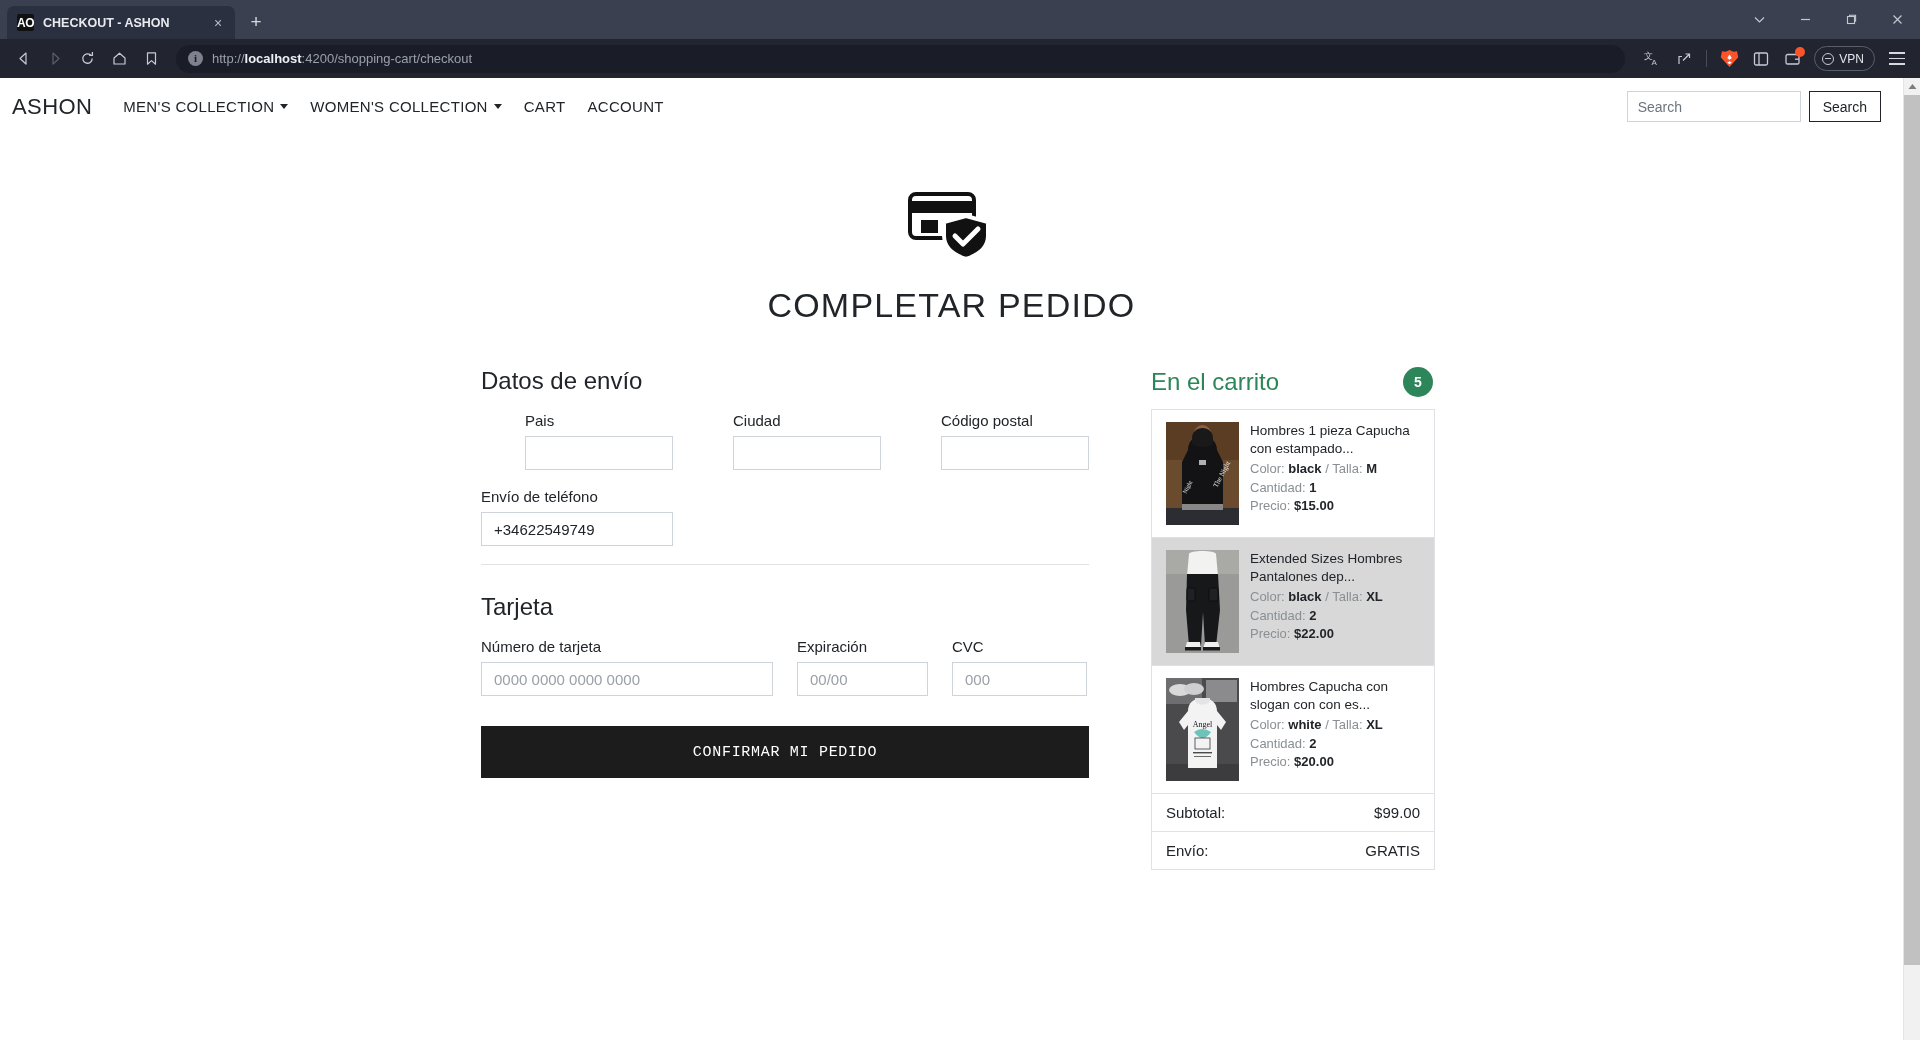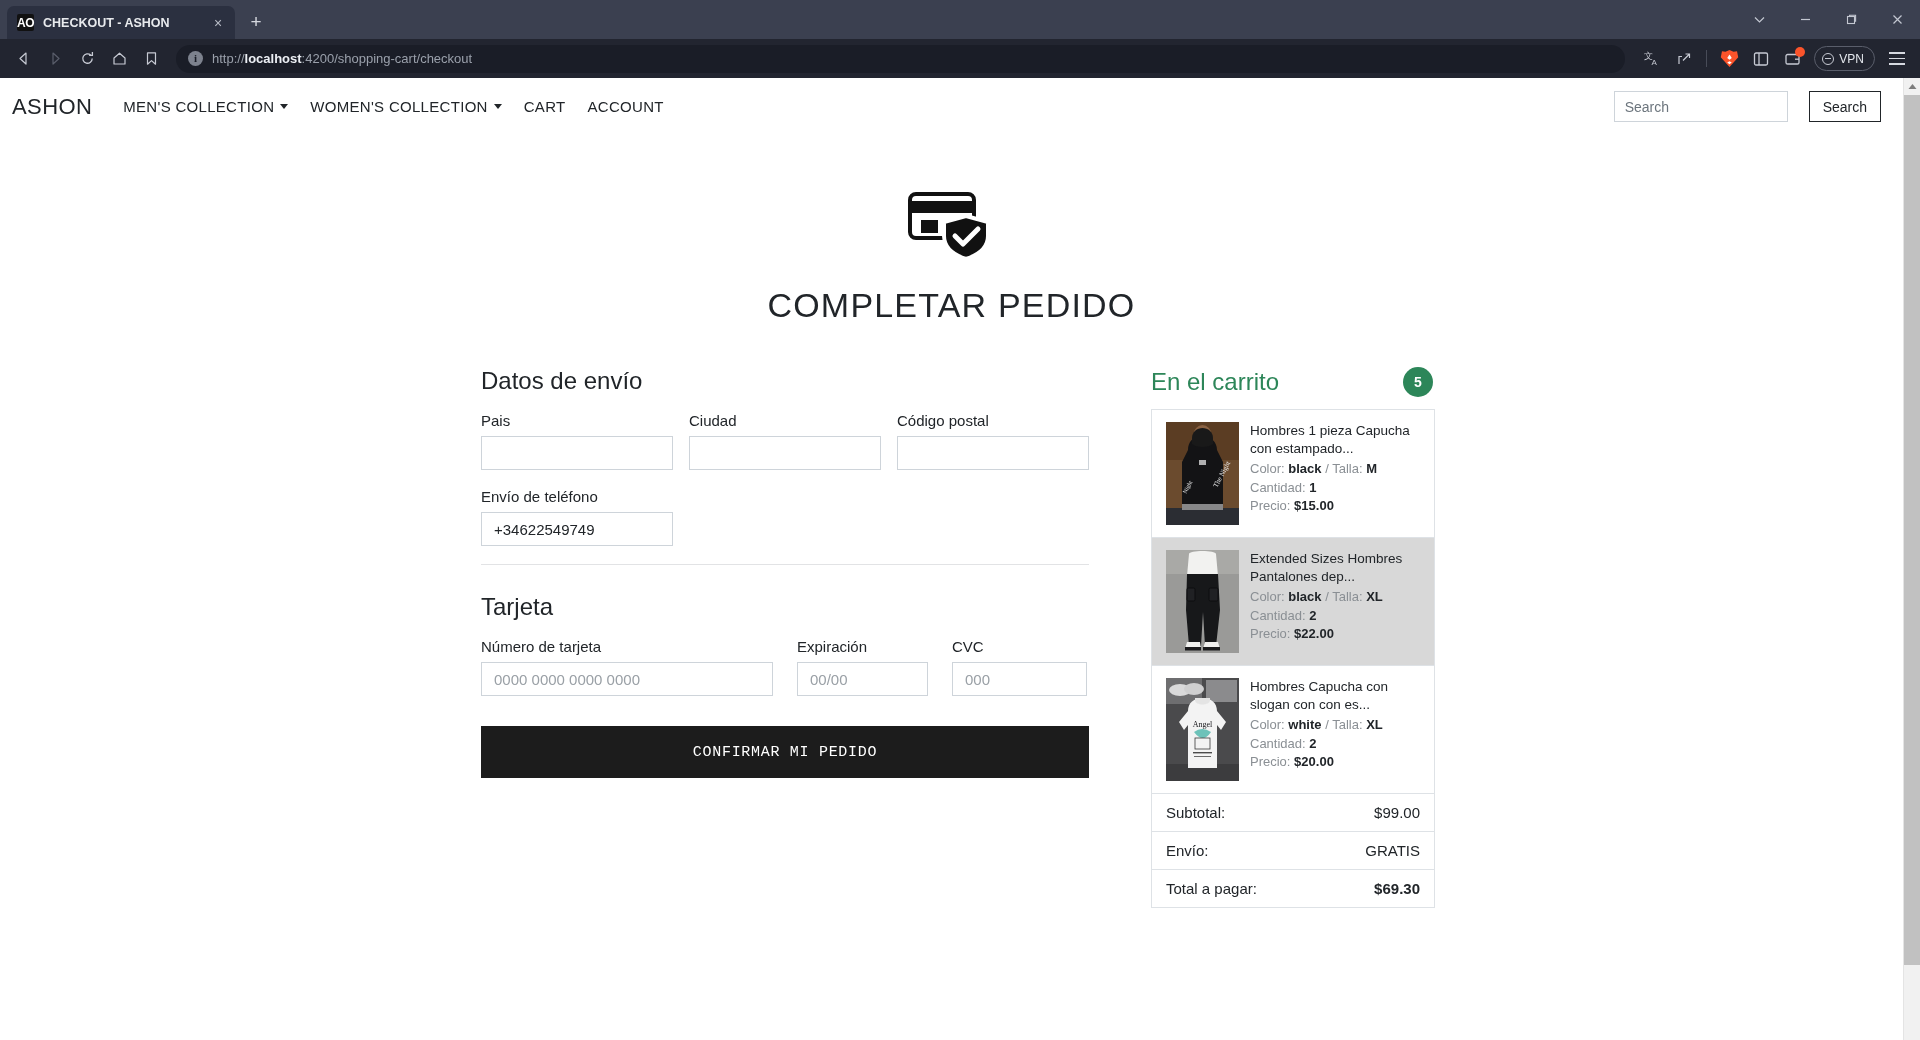--- a/index.html
+++ b/index.html
@@ -240,21 +240,21 @@
   }
   .caret {
     width: 0; height: 0;
     border-left: 4px solid transparent;
     border-right: 4px solid transparent;
     border-top: 5px solid #212529;
     display: inline-block;
   }
   .header-search {
     margin-left: auto;
-    display: flex; align-items: center; gap: 21px;
+    display: flex; align-items: center; gap: 8px;
     padding-right: 10px;
   }
   .search-input {
     width: 174px;
     height: 31px;
     border: 1px solid #ced4da;
     background: #fff;
     padding: 0 10px;
     font-size: 14px;
     color: #212529;
@@ -319,21 +319,21 @@
     padding: 0 12px;
     font-size: 15px;
     color: #212529;
     background: #fff;
     outline: none;
     font-family: "Liberation Sans Narrow", "Liberation Sans", sans-serif;
   }
   .inp::placeholder { color: #9aa0a6; }
   .field { margin-bottom: 18px; }
   .row3 { display: flex; gap: 16px; margin-bottom: 18px; }
-  .row3 > div { flex: 1 1 0; }
+  .row3 > div { flex: 1 1 0; margin-left: 44px; }
   .half { width: 192px; }
   .divider { height: 1px; background: #e2e3e5; margin: 18px 0 28px 0; }
   .card-row { display: flex; gap: 24px; margin-bottom: 30px; }
   .card-row .c-num { width: 292px; flex: 0 0 292px; }
   .card-row .c-exp { width: 131px; flex: 0 0 131px; }
   .card-row .c-cvc { width: 135px; flex: 0 0 135px; }
   .confirm-btn {
     width: 100%;
     height: 52px;
     background: #1c1c1c;
@@ -729,24 +729,20 @@
 
         <div class="totals">
           <div class="total-row">
             <span class="tr-label">Subtotal:</span>
             <span class="tr-value">$99.00</span>
           </div>
           <div class="total-row">
             <span class="tr-label">Envío:</span>
             <span class="tr-value">GRATIS</span>
           </div>
-          <div class="total-row grand">
-            <span class="tr-label">Total a pagar:</span>
-            <span class="tr-value">$69.30</span>
-          </div>
         </div>
 
       </div>
     </div>
   </div>
 
   <div id="scrollbar">
     <div class="sb-up">
       <svg width="9" height="7" viewBox="0 0 9 7">
           <path d="M4.5 1 L8.5 6 L0.5 6 Z" fill="#7d7d7d"></path>

